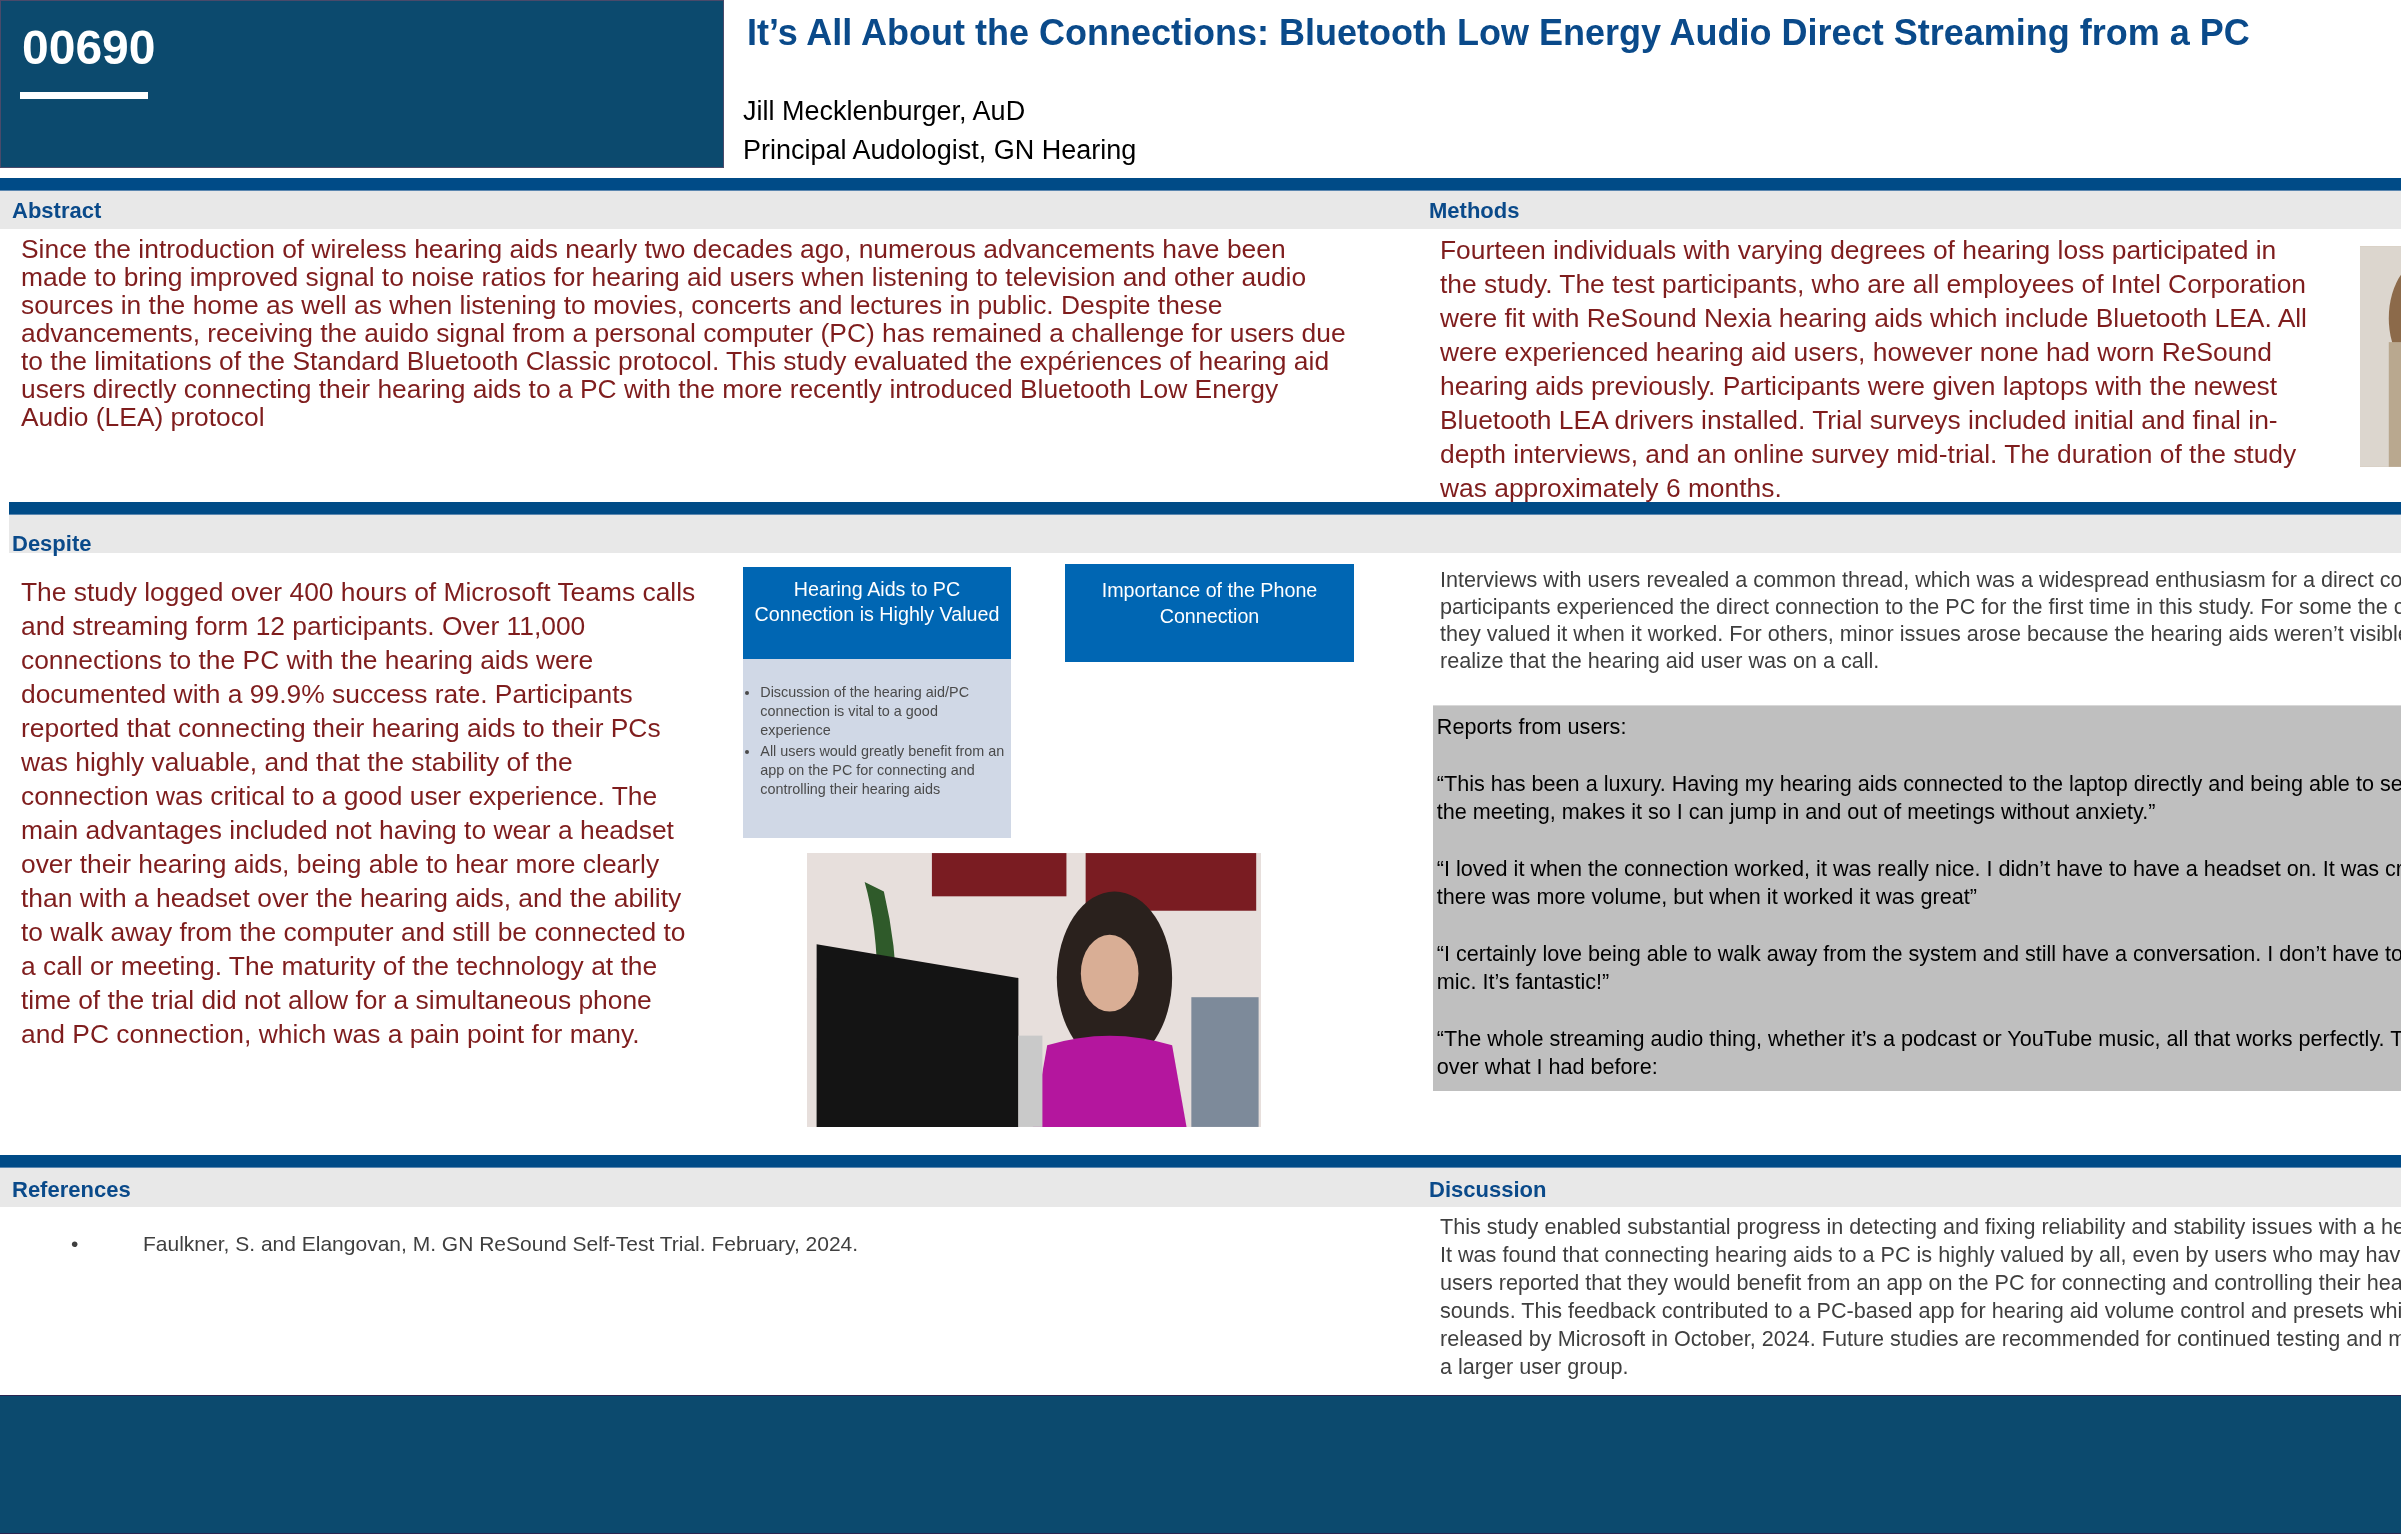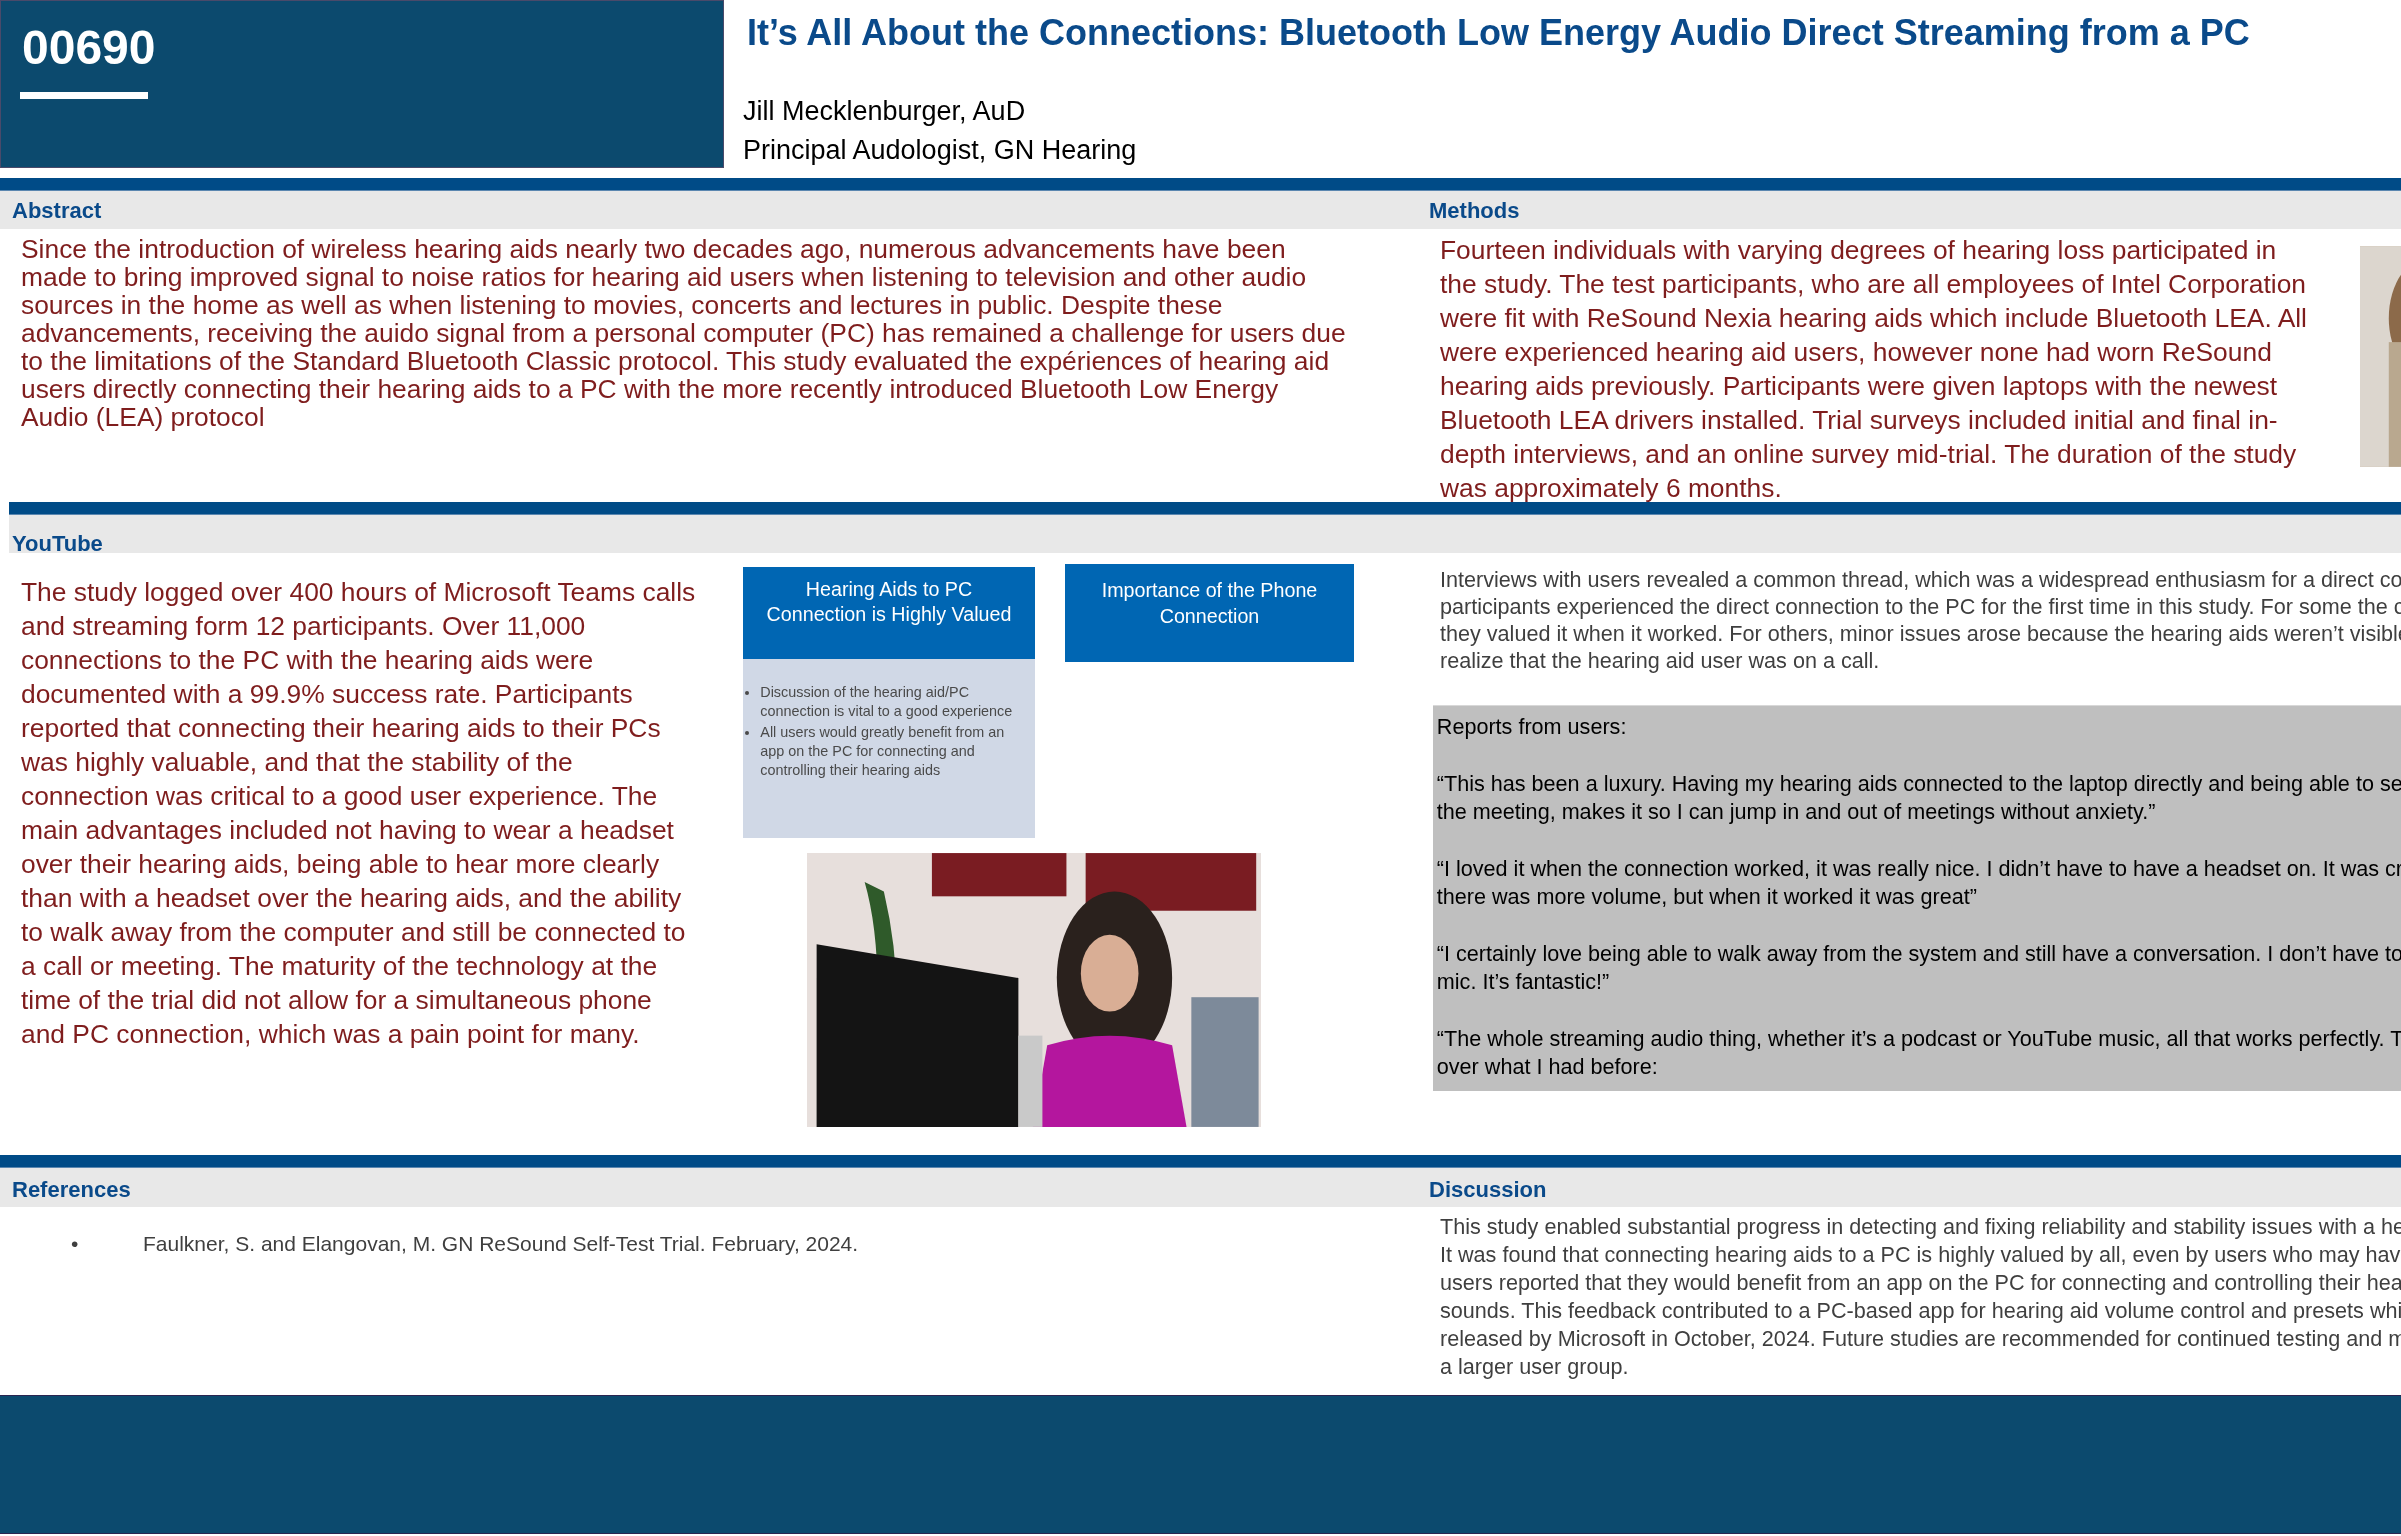--- a/index.html
+++ b/index.html
@@ -44,25 +44,25 @@
     <ellipse cx="150" cy="120" rx="50" ry="65" fill="#e6c2a6"></ellipse>
     <rect x="260" y="180" width="120" height="200" fill="#1e1e1e"></rect>
     <ellipse cx="560" cy="180" rx="110" ry="170" fill="#7a5a40"></ellipse>
     <path d="M380 460 Q420 300 560 300 Q688 300 688 360 L688 460 Z" fill="#6b3fb6"></path>
     <ellipse cx="470" cy="320" rx="30" ry="50" fill="#d7a78a"></ellipse>
   </svg>
 </div>
 
 <div class="abs blue-bar" style="left:8.6px;top:502px;width:2724px;height:11.5px;"></div>
 <div class="abs grey-bar" style="left:8.6px;top:515px;width:2724px;height:38px;"></div>
-<div class="sec-title" style="left:0;top:531px;width:1383px;">YouTube</div>
+<div class="sec-title" style="left:0;top:531px;width:1383px;">Despite</div>
 
 <div class="abs body-text" style="left:21px;top:575px;width:682px;line-height:34px;font-size:26.4px;">The study logged over 400 hours of Microsoft Teams calls and streaming form 12 participants. Over 11,000 connections to the PC with the hearing aids were documented with a 99.9% success rate. Participants reported that connecting their hearing aids to their PCs was highly valuable, and that the stability of the connection was critical to a good user experience. The main advantages included not having to wear a headset over their hearing aids, being able to hear more clearly than with a headset over the hearing aids, and the ability to walk away from the computer and still be connected to a call or meeting. The maturity of the technology at the time of the trial did not allow for a simultaneous phone and PC connection, which was a pain point for many.</div>
 
-<div class="abs" style="left:743px;top:567px;width:292px;height:271px;border-radius:16px;">
+<div class="abs" style="left:743px;top:567px;width:268px;height:271px;border-radius:16px;">
   <div class="card-head" style="height:75px;padding:9.6px 11.5px 0;box-sizing:border-box;height:92px;">Hearing Aids to PC Connection is Highly Valued</div>
   <div class="card-body" style="height:179px;padding:24px 4.8px 0 2.9px;box-sizing:border-box;">
     <ul>
       <li>Discussion of the hearing aid/PC connection is vital to a good experience</li>
       <li>All users would greatly benefit from an app on the PC for connecting and controlling their hearing aids</li>
     </ul>
   </div>
 </div>
 
 <div class="abs" style="left:1065px;top:564px;width:289px;height:195px;">

